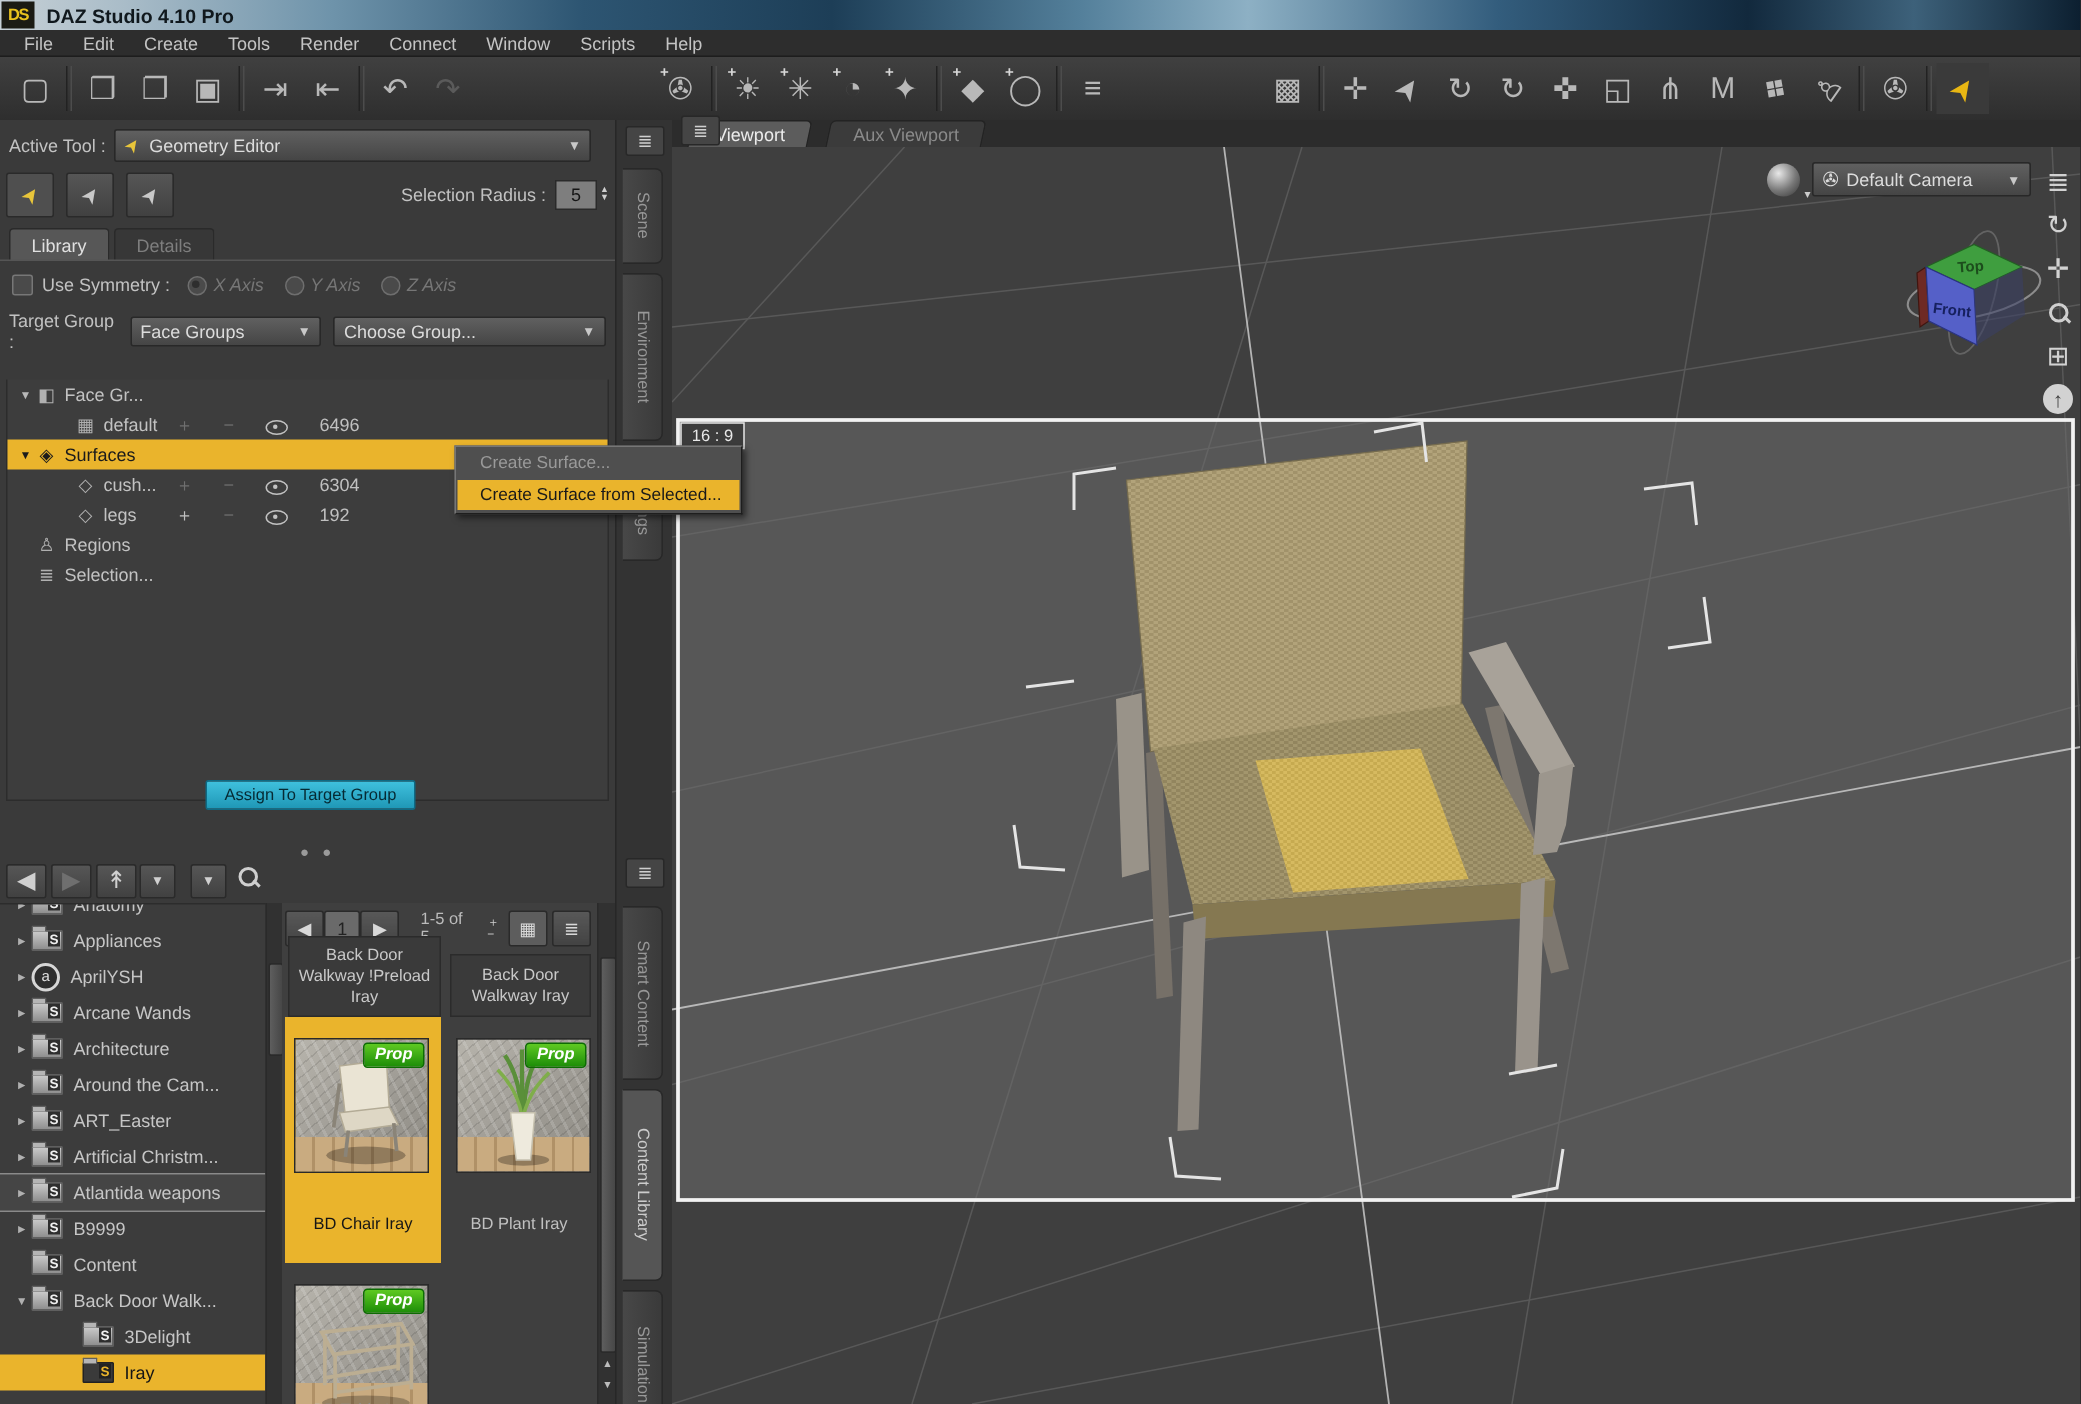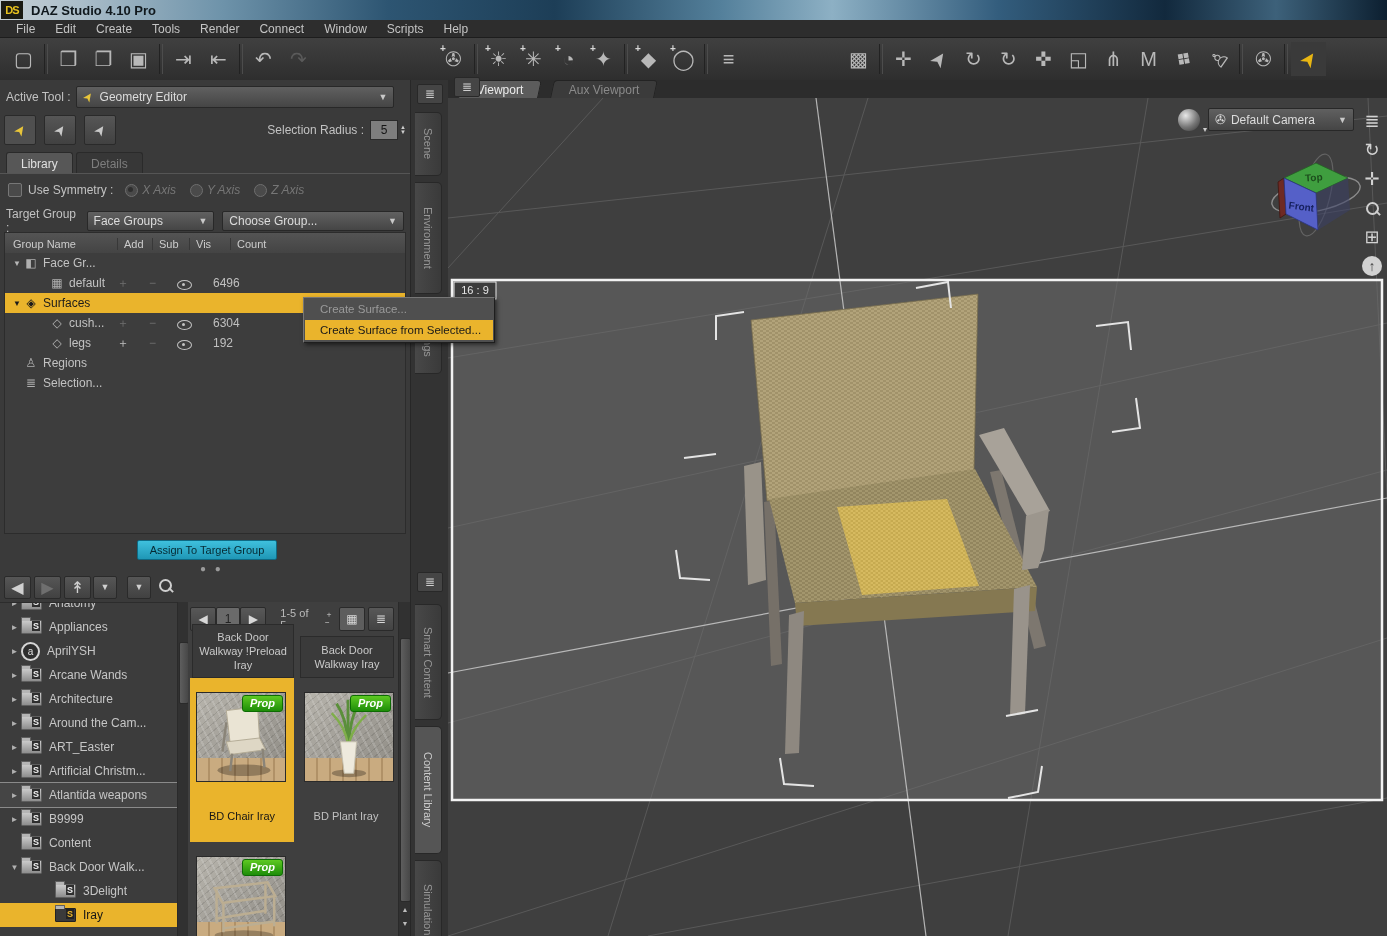--- a/index.html
+++ b/index.html
@@ -56,21 +56,21 @@
   .trow{height:20px;display:flex;align-items:center;font-size:12px;color:#c2c2c2;position:relative;}
   .trow .exp{width:12px;font-size:8px;color:#b8b8b8;text-align:center;}
   .trow .ticon{width:16px;font-size:12px;color:#b0b0b0;text-align:center;margin-right:4px;}
   .trow.selrow{background:#eab42c;color:#1b1b1b;}
   .trow.selrow .exp,.trow.selrow .ticon{color:#1b1b1b;}
   .tname{overflow:hidden;white-space:nowrap;}
   .tcell{position:absolute;font-size:12px;color:#c0c0c0;}
   .dim{color:#6f6f6f;}
   .eye{width:13px;height:8px;border:1px solid #c2c2c2;border-radius:50%;position:relative;display:inline-block;}
   .eye::after{content:"";position:absolute;left:4px;top:2px;width:3px;height:3px;background:#c2c2c2;border-radius:50%;}
-  #assign-btn{left:137px;top:460px;width:138px;height:18px;position:absolute;
+  #assign-btn{left:137px;top:440px;width:138px;height:18px;position:absolute;
     background:linear-gradient(#3fc0dd,#1f97b6);border:1px solid #0e6a84;border-radius:2px;
     color:#062a33;font-size:11px;display:flex;align-items:center;justify-content:center;}
   .splitdots{position:absolute;color:#9a9a9a;font-size:10px;letter-spacing:3px;}
   
   #cl-nav{left:0;top:492px;width:410px;height:30px;position:absolute;background:#3a3a3a;display:flex;align-items:center;padding-left:4px;box-sizing:border-box;}
   #search-input{width:230px;height:20px;background:#636363;border:1px solid #2a2a2a;border-radius:2px;
     color:#2e2e2e;font-size:11px;padding:0 6px;margin-left:4px;}
   #search-input::placeholder{color:#9b9b9b;}
   .mag{width:9px;height:9px;border:2px solid #cfcfcf;border-radius:50%;position:relative;display:inline-block;}
   .mag::after{content:"";position:absolute;left:7px;top:8px;width:6px;height:2px;background:#cfcfcf;transform:rotate(45deg);}
@@ -319,27 +319,20 @@
     <span class="lab">Target Group :</span>
     <div class="dd" style="width:128px;height:20px;margin-left:4px;">
       <span>Face Groups</span>
         <span class="caret">▼</span>
     </div>
     <div class="dd" style="width:182px;height:20px;margin-left:8px;">
       <span>Choose Group...</span>
         <span class="caret">▼</span>
     </div>
   </div>
-  <div id="grp-header">
-      <div class="col-name">Group Name</div>
-      <div class="col-sm" style="width: 28px;">Add</div>
-      <div class="col-sm" style="width: 30px;">Sub</div>
-      <div class="col-sm" style="width: 34px;">Vis</div>
-      <div class="col-sm" style="width: 52px;">Count</div>
-    </div>
   <div id="grouptree">
       <div class="trow" style="padding-left: 6px;">
         <span class="exp">▼</span>
         <span class="ticon">◧</span>
         <span class="tname">Face Gr...</span>
       </div>
       <div class="trow" style="padding-left: 32px;">
         <span class="exp"></span>
         <span class="ticon">▦</span>
         <span class="tname">default</span>

